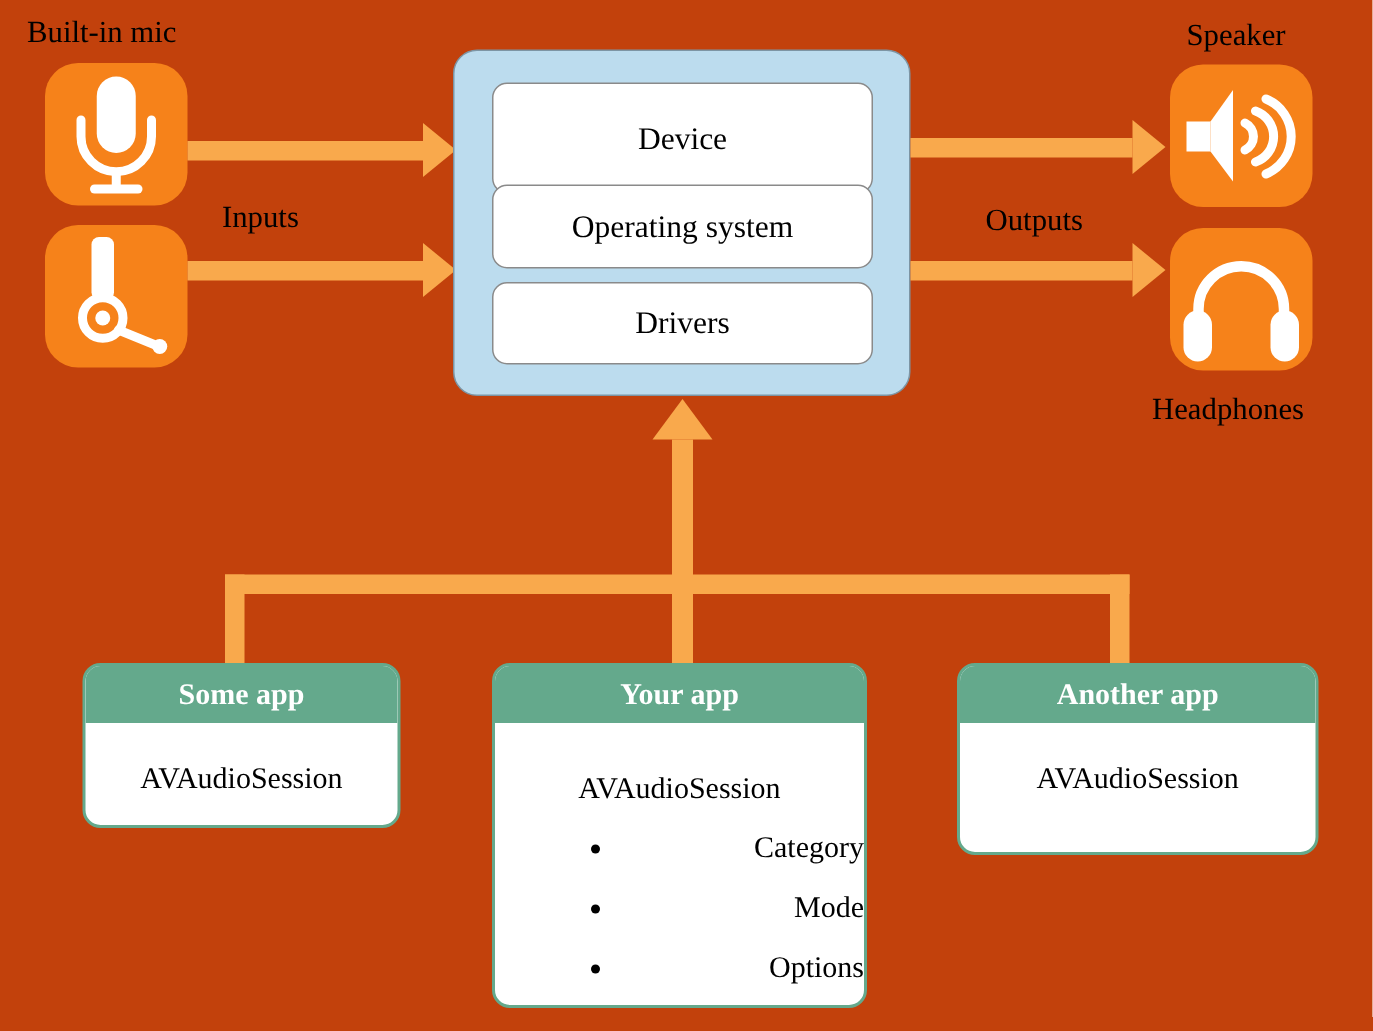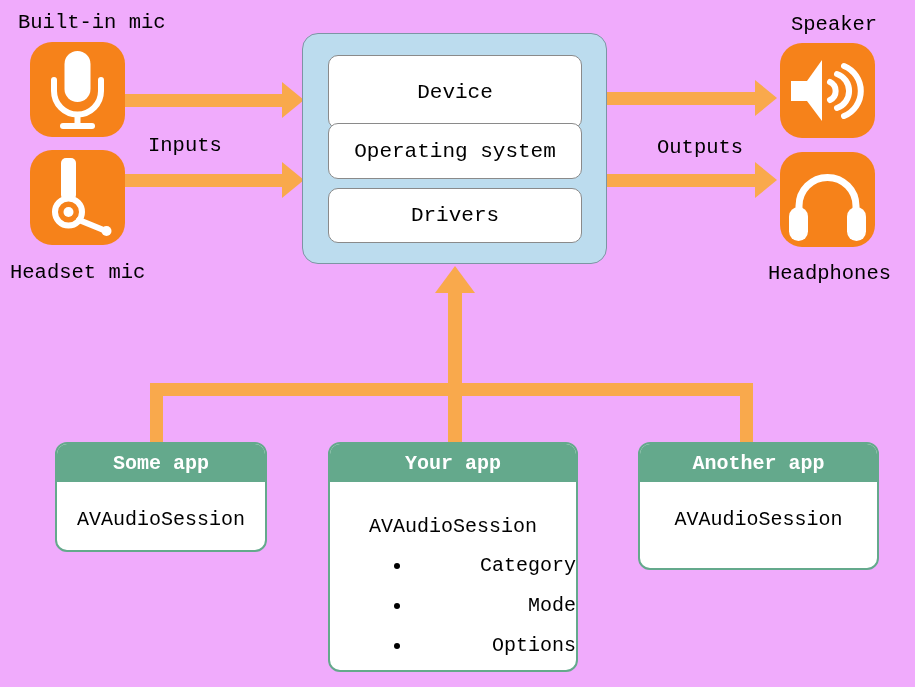--- a/index.html
+++ b/index.html
@@ -1,18 +1,18 @@
 <!DOCTYPE html>
 <html><head>
 <meta charset="utf-8">
 <style>
   html,body{margin:0;padding:0;background:#ffffff;}
   #canvas{
-    position:relative;width:915px;height:687px;background:#f0abfc;
-    font-family:Liberation Mono, monospace;color:#000;
+    position:relative;width:915px;height:687px;background:#c2410c;
+    font-family:Liberation Serif, serif;color:#000;
     overflow:hidden;
   }
   .abs{position:absolute;}
   .lbl{font-size:20.5px;color:#000;white-space:nowrap;}
 
   
   .tile{
     position:absolute;width:95px;height:95px;border-radius:22px;
     background:#F6821A;display:flex;align-items:center;justify-content:center;
   }
@@ -78,21 +78,20 @@
   <div class="tile" style="left:30px;top:150px;">
     <svg width="95" height="95" viewBox="0 0 95 95">
       <rect x="31" y="8" width="15" height="42" rx="5" fill="#fff"></rect>
       <circle cx="38.5" cy="62" r="13.5" fill="none" stroke="#fff" stroke-width="6"></circle>
       <circle cx="38.5" cy="62" r="5" fill="#fff"></circle>
       <line x1="49" y1="70" x2="76" y2="81" stroke="#fff" stroke-width="6" stroke-linecap="round"></line>
       <circle cx="76.5" cy="81" r="5" fill="#fff"></circle>
     </svg>
   </div>
 
-  <div class="abs lbl" style="left:10px;top:261px;">Headset mic</div>
   <div class="abs lbl" style="left:148px;top:134px;">Inputs</div>
 
   <div>
     <div class="arrow-body" style="left:125px;top:94px;width:157px;height:13px;"></div>
     <div class="arrow-head-right" style="left:282px;top:82px;"></div>
   </div>
   <div>
     <div class="arrow-body" style="left:125px;top:174px;width:157px;height:13px;"></div>
     <div class="arrow-head-right" style="left:282px;top:162px;"></div>
   </div>

